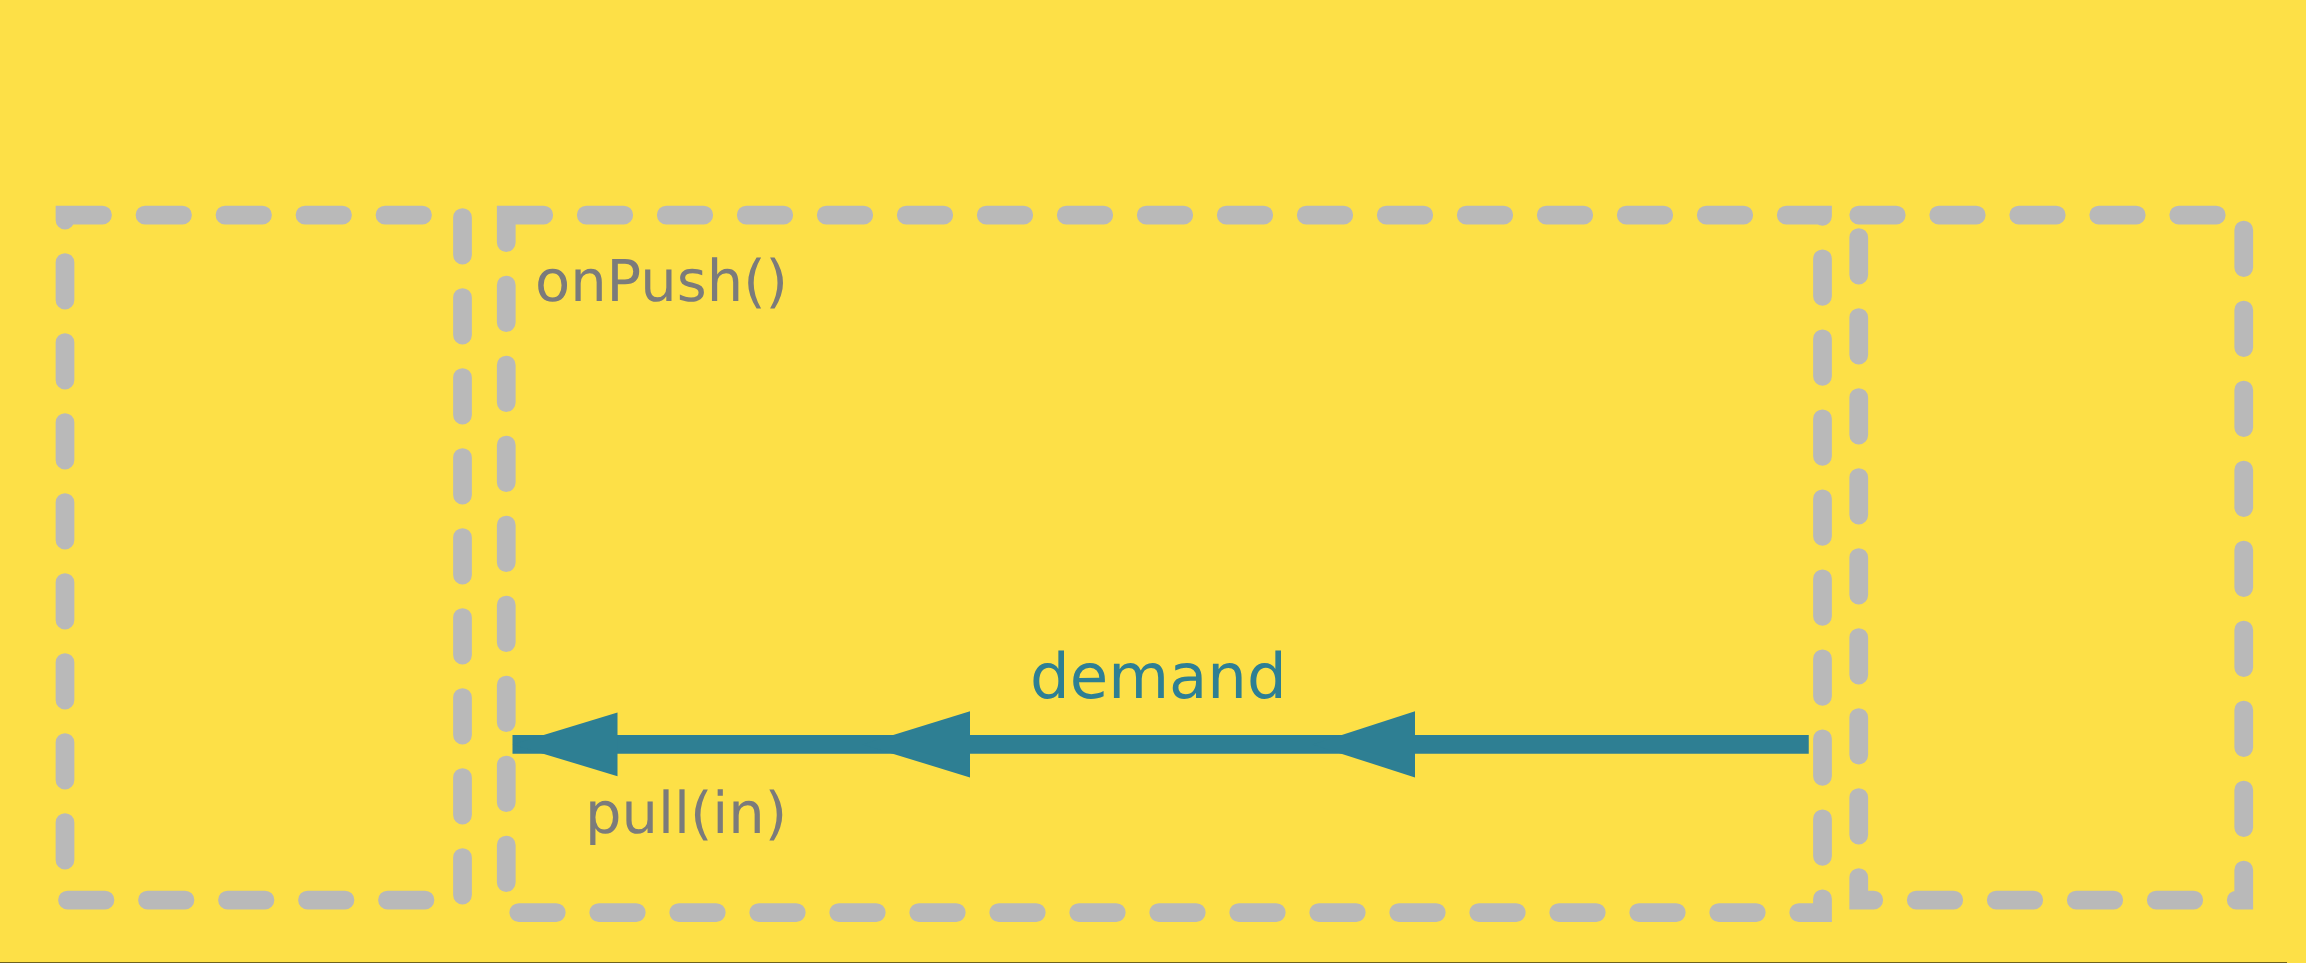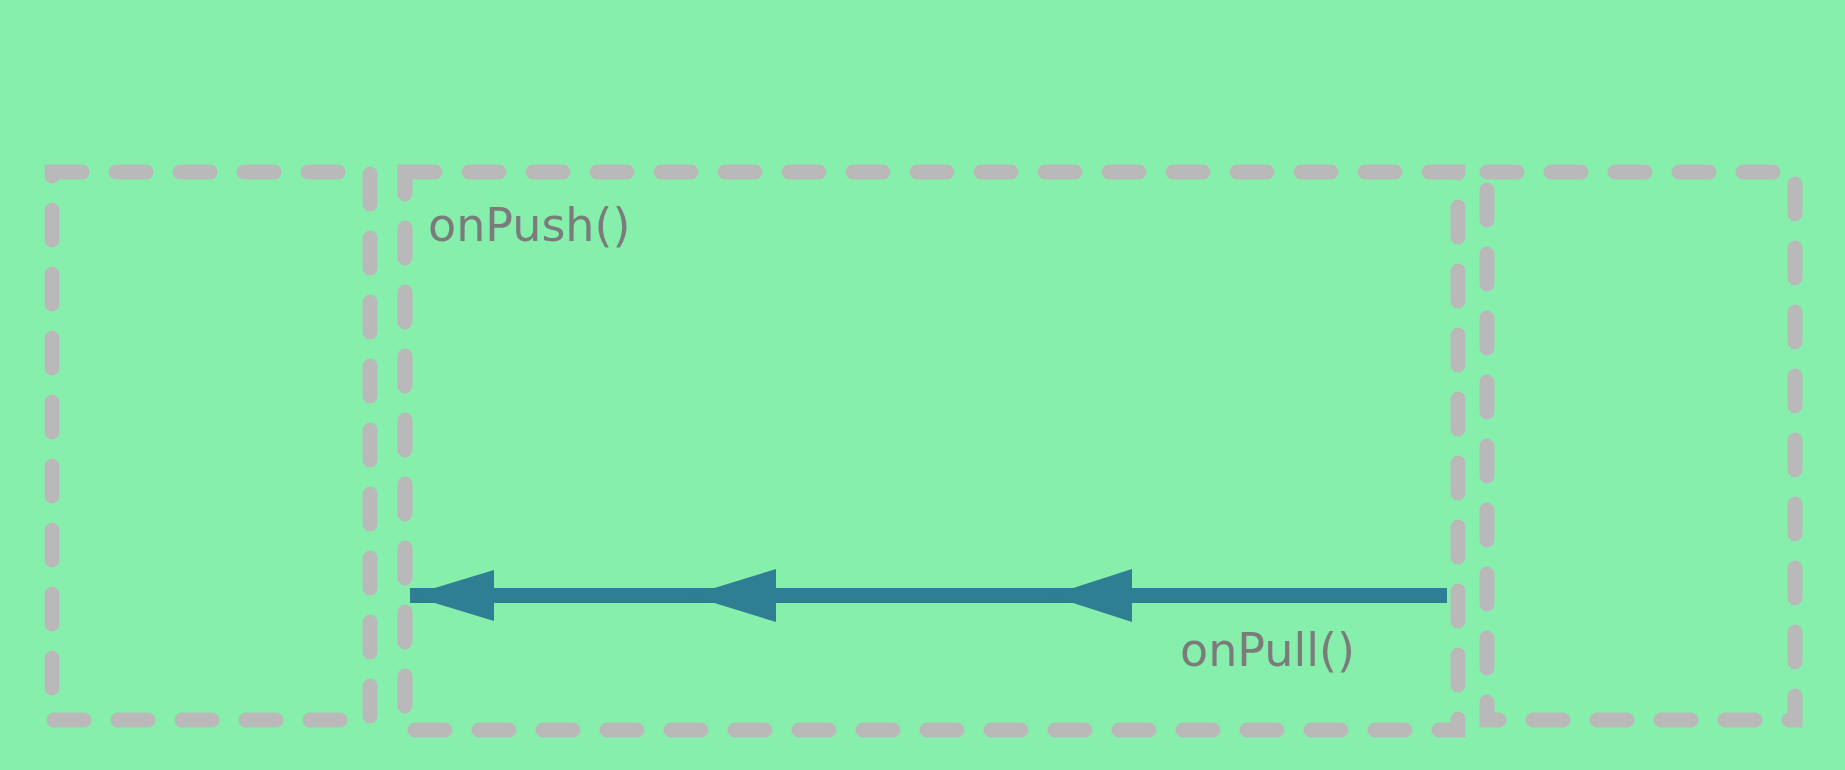--- a/index.html
+++ b/index.html
@@ -8,21 +8,21 @@
     padding: 0;
     background: #000000;
   }
   body {
     font-family: "DejaVu Sans", sans-serif;
   }
   #stage {
     position: relative;
     width: 1845px;
     height: 770px;
-    background: #86efac;
+    background: #fde047;
     overflow: hidden;
   }
   .svg-layer {
     position: absolute;
     left: 0;
     top: 0;
     width: 1845px;
     height: 770px;
     display: block;
   }
@@ -67,17 +67,18 @@
     <polygon points="410,595.5 494,570 494,621" fill="#2e7f93"></polygon>
 
     <polygon points="690,595.5 776,569 776,622" fill="#2e7f93"></polygon>
 
     <polygon points="1050,595.5 1132,569 1132,622" fill="#2e7f93"></polygon>
   </svg>
 
   <div class="label label-gray" id="label-onpush">onPush()</div>
 
 
+  <div class="label label-teal" id="label-demand">demand</div>
 
+  <div class="label label-gray" id="label-pullin">pull(in)</div>
 
-  <div class="label label-gray" id="label-onpull">onPull()</div>
 
 </div>
 
 </body></html>

